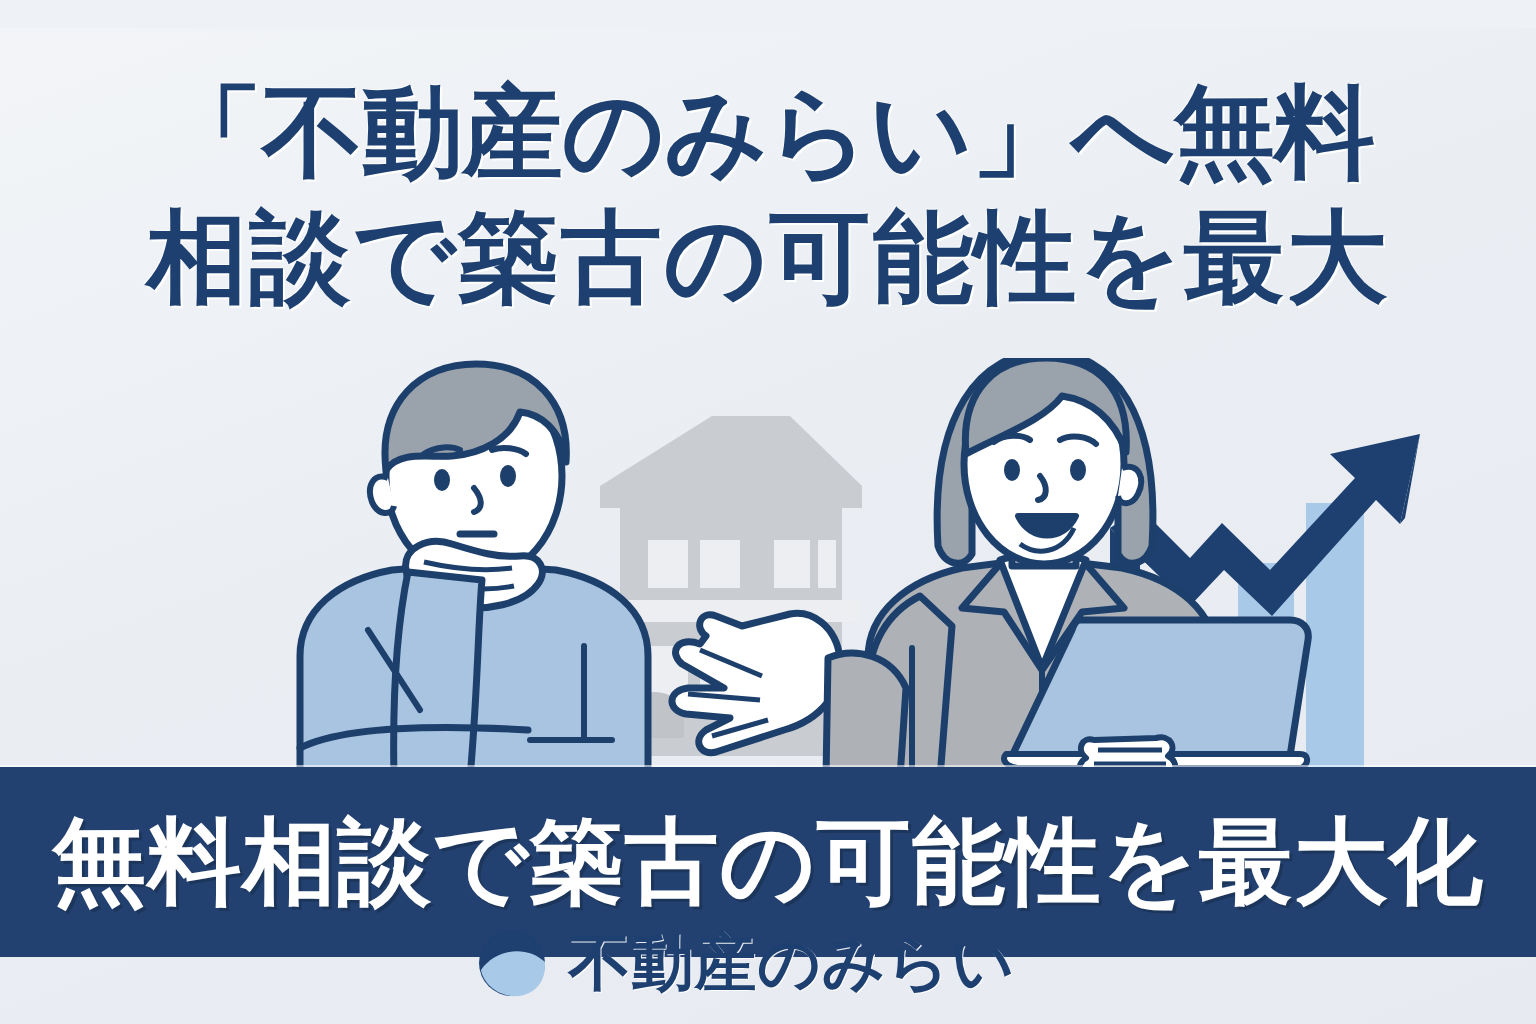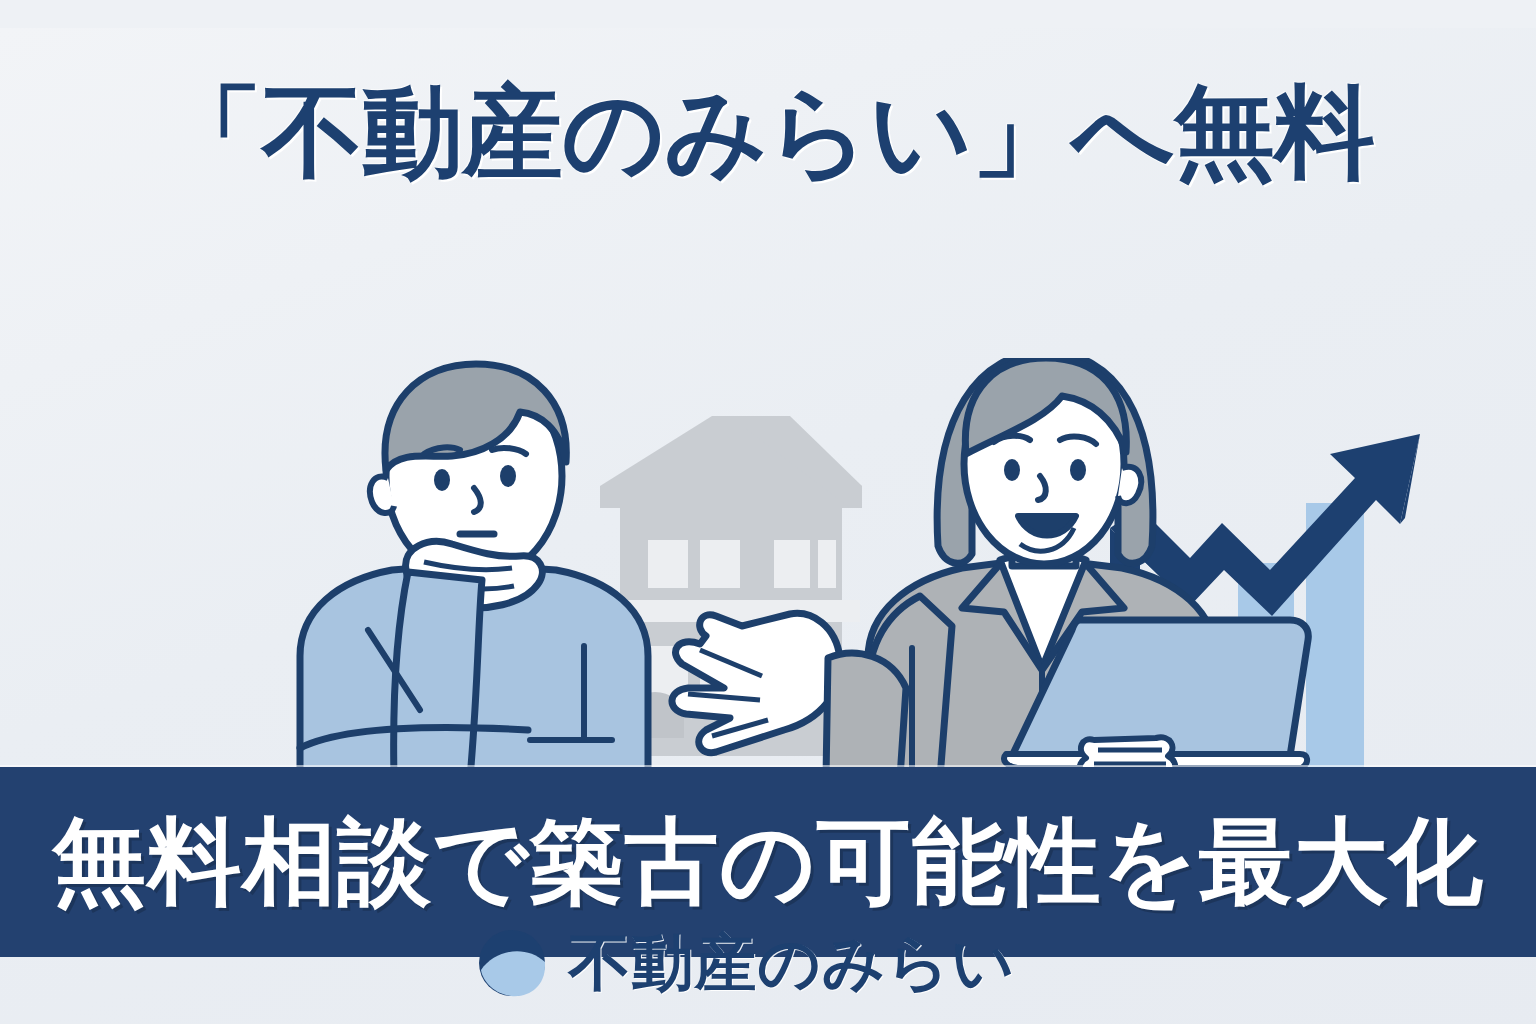--- a/index.html
+++ b/index.html
@@ -95,20 +95,21 @@
     text-shadow: 1px 1px 0 rgba(255,255,255,0.9);
   }
 </style>
 </head>
 <body>
 
 <div id="stage">
 
   <div id="headline">
     <span class="hl-line hl-line-1">「不動産のみらい」へ無料</span>
+    <span class="hl-line hl-line-2">相談で築古の可能性を最大</span>
   </div>
 
   <div id="illustration">
     <svg viewBox="0 0 1536 420" width="1536" height="420" xmlns="http://www.w3.org/2000/svg">
       <defs>
         <clipPath id="floorClip">
             <rect x="0" y="0" width="1536" height="420"></rect>
           </clipPath>
       </defs>
 

